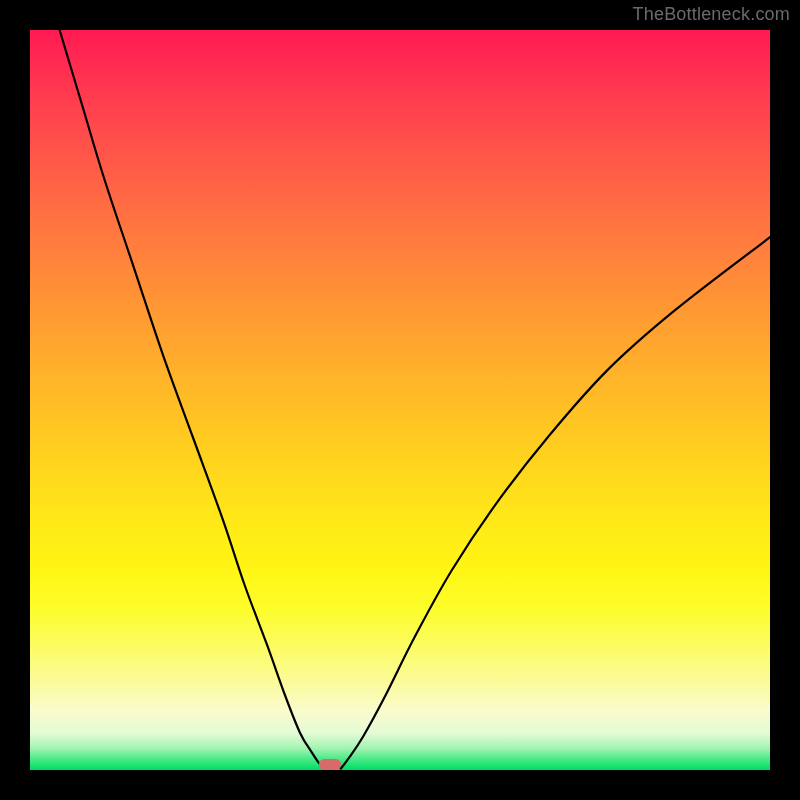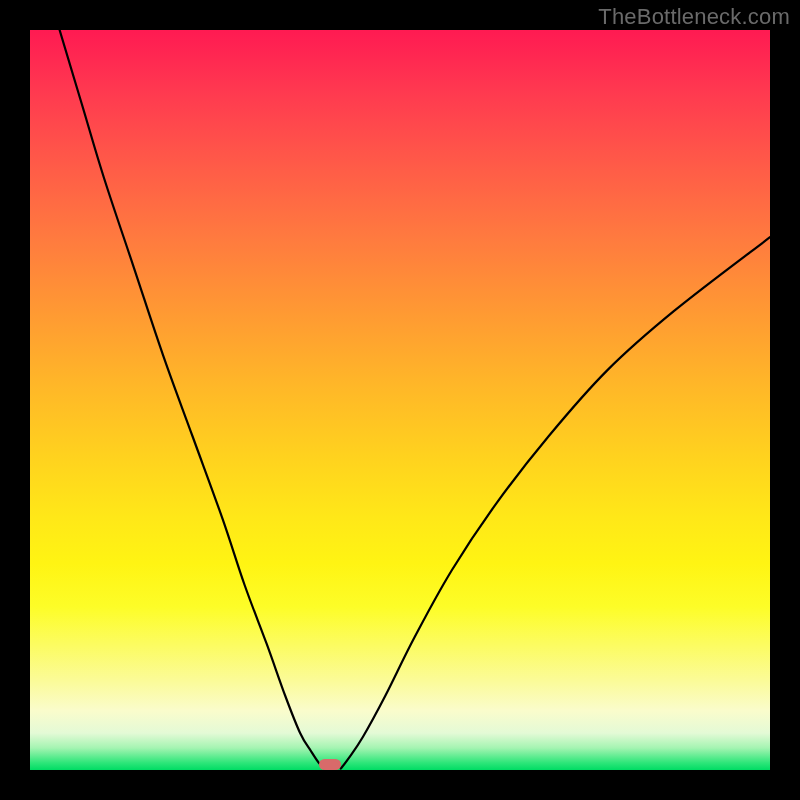--- a/index.html
+++ b/index.html
@@ -51,21 +51,21 @@
     left: 0;
     top: 0;
     width: 740px;
     height: 740px;
   }
   .watermark {
     position: absolute;
     top: 4px;
     right: 10px;
     color: #6a6a6a;
-    font-size: 22px;
+    font-size: 18px;
     font-weight: 500;
     letter-spacing: 0.2px;
   }
   .marker {
     position: absolute;
     background: #d86a6a;
     border-radius: 10px;
   }
 </style>
 </head>

